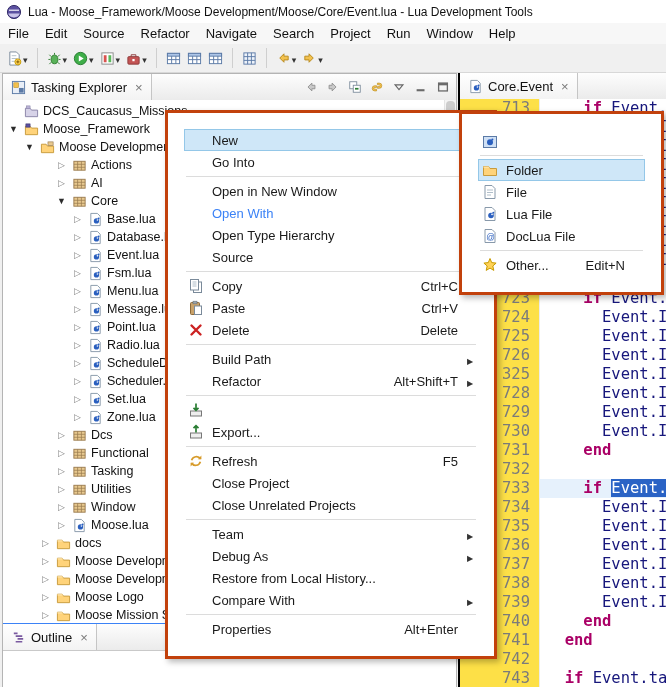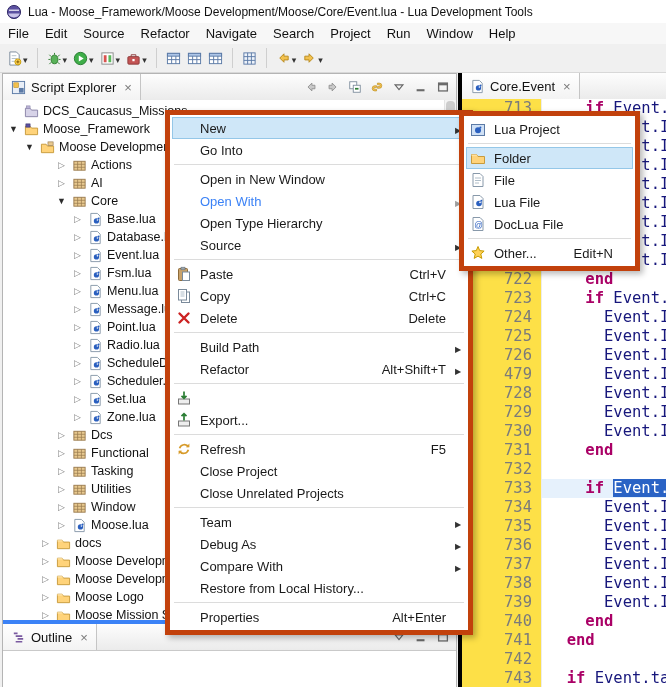--- a/index.html
+++ b/index.html
@@ -28,33 +28,33 @@
   .vh-btn{display:inline-flex;align-items:center}
   .vh-btn svg{width:14px;height:14px}
   #tree{position:absolute;top:26px;left:0;right:0;bottom:62px;overflow:hidden;padding-top:2px;font-size:12.5px;background:#fff}
   .trow{height:18px;display:flex;align-items:center;white-space:nowrap}
   .tw{width:13px;flex:none;text-align:center;font-size:9px;color:#808080;margin-right:4px}
   .tw.exp{color:#2b2b2b}
   .trow .ic{flex:none;margin-right:4px}
   .tlabel{color:#111}
   #tree-scrollbar{position:absolute;top:26px;right:0;width:11px;bottom:62px;background:#f4f4f4;border-left:1px solid #e4e4e4}
   #tree-scrollbar .thumb{margin:1px;height:180px;background:#cdcdcd;border-radius:4px}
-  #outline-panel{position:absolute;left:0;right:0;bottom:0;height:62px;background:#fff;border-top:4px solid #3b82f6}
+  #outline-panel{position:absolute;left:0;right:0;bottom:0;height:62px;background:#fff;border-top:1px solid #3b82f6}
   #outline-body{height:36px;background:#fff}
   
-  #editor-panel{position:absolute;left:458px;top:0;right:0;bottom:0;background:#fff;border-left:4px solid #000000;box-sizing:border-box}
+  #editor-panel{position:absolute;left:458px;top:0;right:0;bottom:0;background:#fff;border-left:2px solid #000000;box-sizing:border-box}
   #editor{position:absolute;top:26px;left:0;right:0;bottom:0;overflow:hidden;background:#fff;font-family:"DejaVu Sans Mono",monospace;font-size:15.5px}
   .cl{height:19px;line-height:19px;display:flex}
   .ln{width:70px;flex:none;text-align:right;padding-right:9px;color:var(--ln);background:#fde047;border-right:1px solid #ececec}
   .lc{flex:1;white-space:pre;padding-left:6px;color:var(--code)}
   .cl.cur .lc{background:var(--curline)}
   .sg.kw{color:var(--kw);font-weight:bold}
   .sg.sel{background:var(--selbg);color:var(--selfg)}
   
-  .menu{position:absolute;background:#fff;border:5px solid #c2410c;box-shadow:3px 3px 6px rgba(0,0,0,.28);padding:2px;font-size:13px}
+  .menu{position:absolute;background:#fff;border:3px solid #c2410c;box-shadow:3px 3px 6px rgba(0,0,0,.28);padding:16px;font-size:13px}
   #context-menu{left:165px;top:110px;width:294px;z-index:50}
   #new-submenu{left:459px;top:111px;width:167px;z-index:60}
   .mi{height:22px;display:flex;align-items:center;padding:0 2px}
   .mi-ic{width:20px;flex:none;display:flex;justify-content:center}
   .mi-ic svg{width:16px;height:16px}
   .mi-label{margin-left:6px;flex:1;white-space:nowrap;color:#1a1a1a}
   .mi-short{color:#1a1a1a;margin-right:6px;white-space:nowrap}
   .mi-arrow{width:12px;flex:none;text-align:center}
   .mi-arrow.has-sub::before{content:"▶";font-size:8px;color:#333}
   .mi.hl{background:var(--mhl);outline:1px solid var(--mhlb);outline-offset:-1px}
@@ -200,21 +200,21 @@
     <div id="left-panel">
       <div class="view-header">
         <div class="vtab">
           <span class="ic">
               <svg viewBox="0 0 16 16">
                 <rect x="1.5" y="1.5" width="13" height="13" fill="#e8eef7" stroke="#5b7aa6"></rect>
                 <rect x="3" y="3" width="5" height="5" fill="#f2c14e" stroke="#b98a1e" stroke-width=".6"></rect>
                 <rect x="8.5" y="8.5" width="5" height="5" fill="#5b7aa6"></rect>
               </svg>
             </span>
-          <span class="vtab-label">Script Explorer</span>
+          <span class="vtab-label">Tasking Explorer</span>
           <span class="tab-close"></span>
         </div>
         <div class="vh-tools" id="explorer-tools">
             <span class="vh-btn">
               <span class="ic">
                 <svg viewBox="0 0 16 16">
                   <path d="M9 3.5 4.5 8 9 12.5V10h3.5V6H9z" fill="#c9c9c9" stroke="#8f8f8f"></path>
                 </svg>
               </span>
             </span>
@@ -693,21 +693,21 @@
           </div>
           <div class="cl">
             <span class="ln">725</span>
             <span class="lc"><span class="sg">      Event.IniDCSUnitName = Event.IniDCSUnit:getName()</span></span>
           </div>
           <div class="cl">
             <span class="ln">726</span>
             <span class="lc"><span class="sg">      Event.IniUnitName = Event.IniDCSUnitName</span></span>
           </div>
           <div class="cl">
-            <span class="ln">479</span>
+            <span class="ln">325</span>
             <span class="lc"><span class="sg">      Event.IniUnit = UNIT:FindByName( Event.IniDCSUnitName )</span></span>
           </div>
           <div class="cl">
             <span class="ln">728</span>
             <span class="lc"><span class="sg">      Event.IniDCSGroup = Event.IniDCSUnit:getGroup()</span></span>
           </div>
           <div class="cl">
             <span class="ln">729</span>
             <span class="lc"><span class="sg">      Event.IniDCSGroupName = Event.IniDCSGroup:getName()</span></span>
           </div>
@@ -801,48 +801,48 @@
       <div class="mi">
         <span class="mi-ic"></span>
         <span class="mi-label">Source</span>
         <span class="mi-arrow has-sub"></span>
       </div>
       <div class="msep"></div>
       <div class="mi">
         <span class="mi-ic">
           <span class="ic">
             <svg viewBox="0 0 16 16">
+              <rect x="5.5" y="4" width="8" height="10.5" fill="#fff" stroke="#7a8a9a"></rect>
+              <rect x="2.5" y="1.5" width="8" height="10.5" fill="#fff" stroke="#7a8a9a"></rect>
+              <path d="M4.5 4h4M4.5 6h4M4.5 8h4" stroke="#b0bec9"></path>
+            </svg>
+          </span>
+        </span>
+        <span class="mi-label">Copy</span>
+        <span class="mi-short">Ctrl+C</span>
+        <span class="mi-arrow"></span>
+      </div>
+      <div class="mi">
+        <span class="mi-ic">
+          <span class="ic">
+            <svg viewBox="0 0 16 16">
               <rect x="2.5" y="2.5" width="9" height="12" rx="1" fill="#c9a26a" stroke="#8c6a3a"></rect>
               <rect x="5" y="1.2" width="4" height="2.6" fill="#9aa5ad" stroke="#6a747c" stroke-width=".6"></rect>
               <rect x="6.5" y="6" width="7" height="8.5" fill="#fff" stroke="#7a8a9a"></rect>
             </svg>
           </span>
         </span>
         <span class="mi-label">Paste</span>
         <span class="mi-short">Ctrl+V</span>
         <span class="mi-arrow"></span>
       </div>
       <div class="mi">
         <span class="mi-ic">
           <span class="ic">
             <svg viewBox="0 0 16 16">
-              <rect x="5.5" y="4" width="8" height="10.5" fill="#fff" stroke="#7a8a9a"></rect>
-              <rect x="2.5" y="1.5" width="8" height="10.5" fill="#fff" stroke="#7a8a9a"></rect>
-              <path d="M4.5 4h4M4.5 6h4M4.5 8h4" stroke="#b0bec9"></path>
-            </svg>
-          </span>
-        </span>
-        <span class="mi-label">Copy</span>
-        <span class="mi-short">Ctrl+C</span>
-        <span class="mi-arrow"></span>
-      </div>
-      <div class="mi">
-        <span class="mi-ic">
-          <span class="ic">
-            <svg viewBox="0 0 16 16">
               <path d="M3.5 3.5 12.5 12.5M12.5 3.5 3.5 12.5" stroke="#cc2222" stroke-width="2.4" stroke-linecap="round"></path>
             </svg>
           </span>
         </span>
         <span class="mi-label">Delete</span>
         <span class="mi-short">Delete</span>
         <span class="mi-arrow"></span>
       </div>
       <div class="msep"></div>
       <div class="mi">
@@ -911,48 +911,47 @@
         <span class="mi-label">Team</span>
         <span class="mi-arrow has-sub"></span>
       </div>
       <div class="mi">
         <span class="mi-ic"></span>
         <span class="mi-label">Debug As</span>
         <span class="mi-arrow has-sub"></span>
       </div>
       <div class="mi">
         <span class="mi-ic"></span>
+        <span class="mi-label">Restore from Local History...</span>
+        <span class="mi-arrow"></span>
+      </div>
+      <div class="mi">
+        <span class="mi-ic"></span>
         <span class="mi-label">Compare With</span>
         <span class="mi-arrow has-sub"></span>
-      </div>
-      <div class="mi">
-        <span class="mi-ic"></span>
-        <span class="mi-label">Restore from Local History...</span>
-        <span class="mi-arrow"></span>
       </div>
       <div class="msep"></div>
       <div class="mi">
         <span class="mi-ic"></span>
         <span class="mi-label">Properties</span>
         <span class="mi-short">Alt+Enter</span>
         <span class="mi-arrow"></span>
       </div>
     </div>
   <div id="new-submenu" class="menu">
       <div class="mi">
         <span class="mi-ic">
           <span class="ic">
             <svg viewBox="0 0 16 16">
               <rect x="1.5" y="3.5" width="13" height="11" fill="#cfe0f5" stroke="#5b7aa6"></rect>
               <circle cx="8" cy="9.3" r="3" fill="#2a5fbf"></circle>
               <circle cx="10.4" cy="6.6" r="1" fill="#2a5fbf"></circle>
             </svg>
           </span>
         </span>
-        <span class="mi-label">Lua Project</span>
         <span class="mi-arrow"></span>
       </div>
       <div class="msep"></div>
       <div class="mi hl">
         <span class="mi-ic">
           <span class="ic">
             <svg viewBox="0 0 16 16">
               <path d="M1.5 4.5h5l1.5 2h6.5v7h-13z" fill="#ffd37a" stroke="#c89b3c"></path>
               <path d="M1.5 4.5h5l1 1.3h-6z" fill="#ffe6ae"></path>
             </svg>

